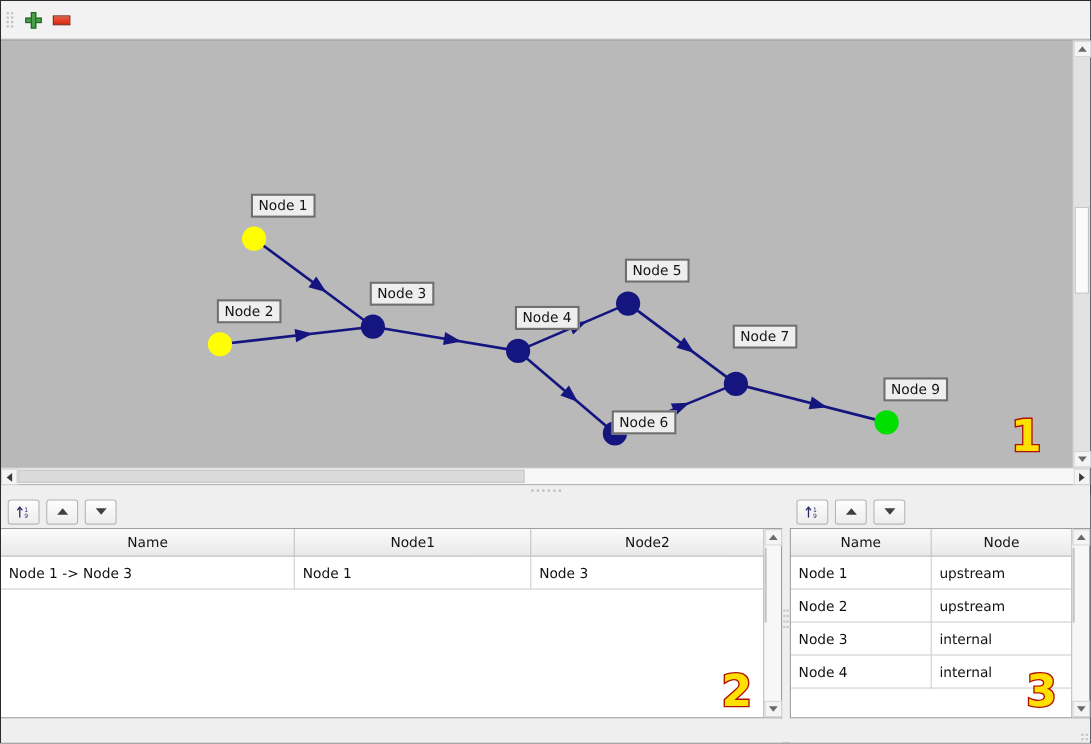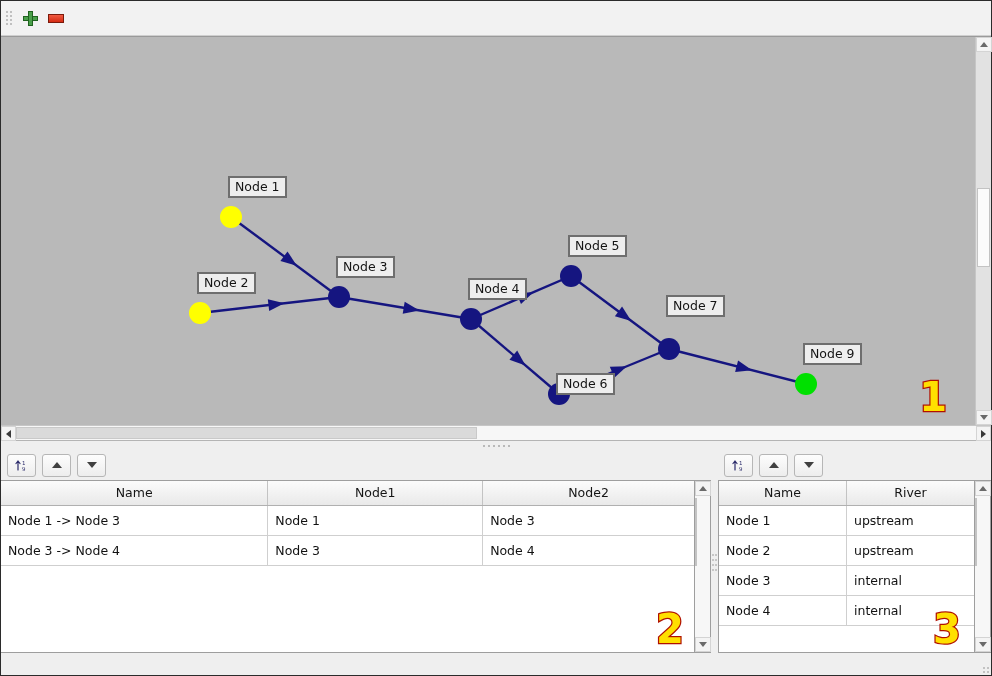--- a/index.html
+++ b/index.html
@@ -438,25 +438,20 @@
                   <th>Node1</th>
                   <th>Node2</th>
                 </tr>
               </thead>
             <tbody id="links-body">
                 <tr>
                   <td>Node 1 -&gt; Node 3</td>
                   <td>Node 1</td>
                   <td>Node 3</td>
                 </tr>
-                <tr>
-                  <td>Node 3 -&gt; Node 4</td>
-                  <td>Node 3</td>
-                  <td>Node 4</td>
-                </tr>
               </tbody>
           </table>
         </div>
         <div class="tbl-scroll">
           <div class="sb-btn">
               <span class="arrow-up"></span>
             </div>
           <div class="sb-track">
             <div class="sb-thumb" style="top:2px;height:48%;"></div>
           </div>
@@ -498,21 +493,21 @@
       <div class="table-area">
         <div class="table-box">
           <table class="grid">
             <colgroup>
                 <col style="width:50%">
                 <col style="width:50%">
               </colgroup>
             <thead>
                 <tr id="nodes-head">
                   <th>Name</th>
-                  <th>River</th>
+                  <th>Node</th>
                 </tr>
               </thead>
             <tbody id="nodes-body">
                 <tr>
                   <td>Node 1</td>
                   <td>upstream</td>
                 </tr>
                 <tr>
                   <td>Node 2</td>
                   <td>upstream</td>

